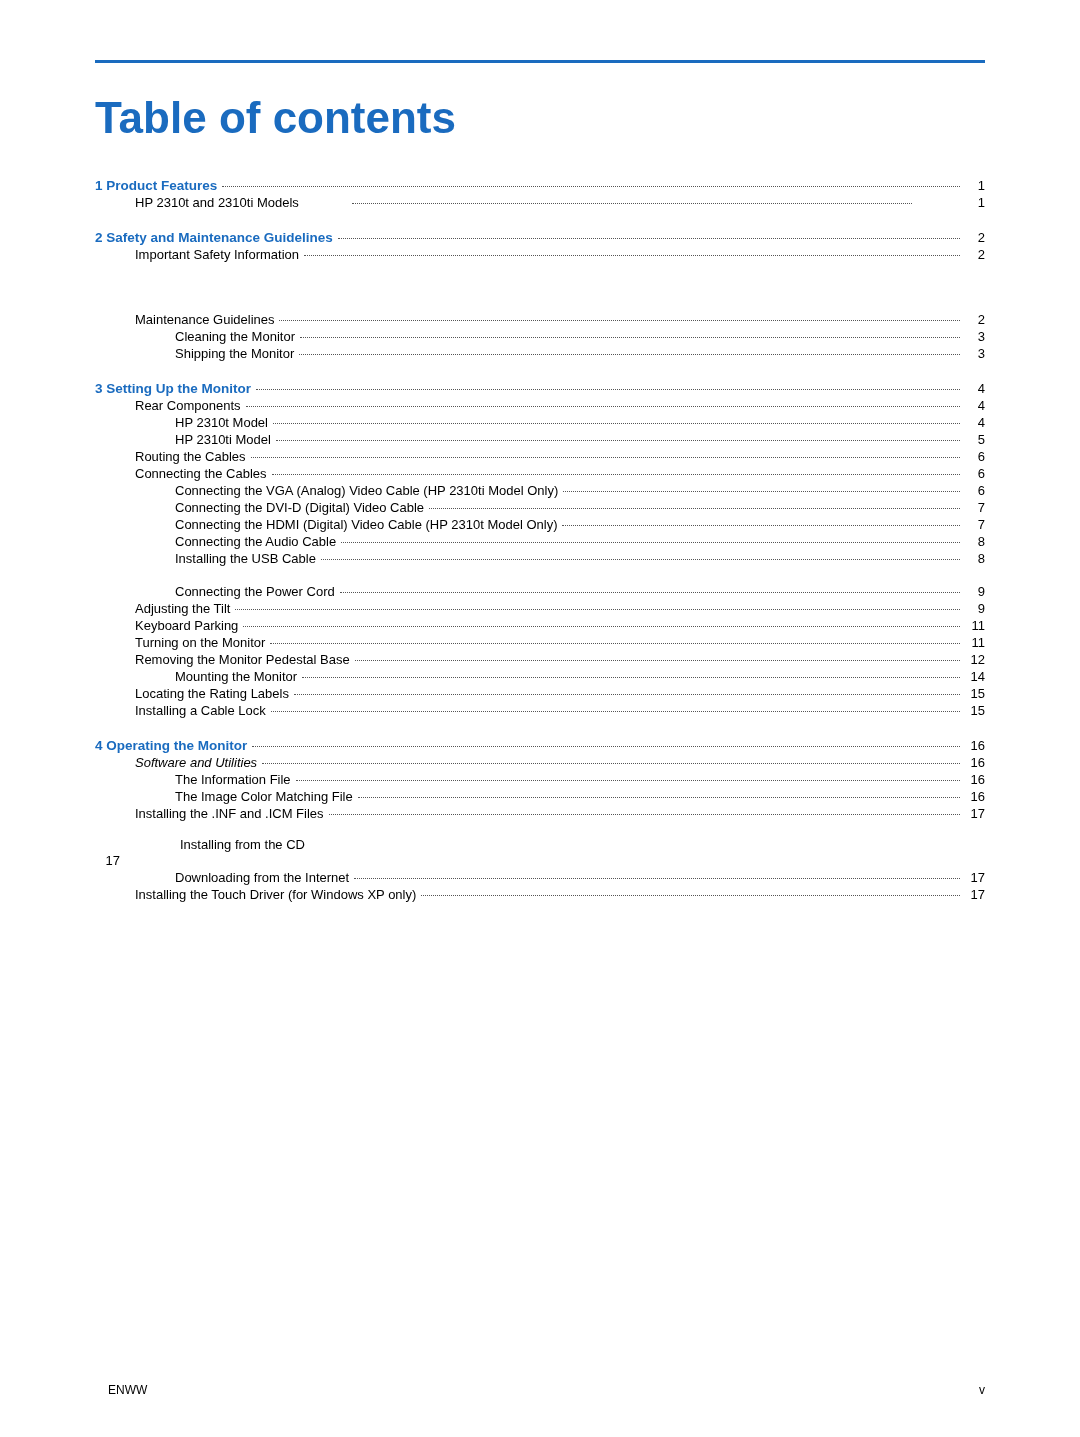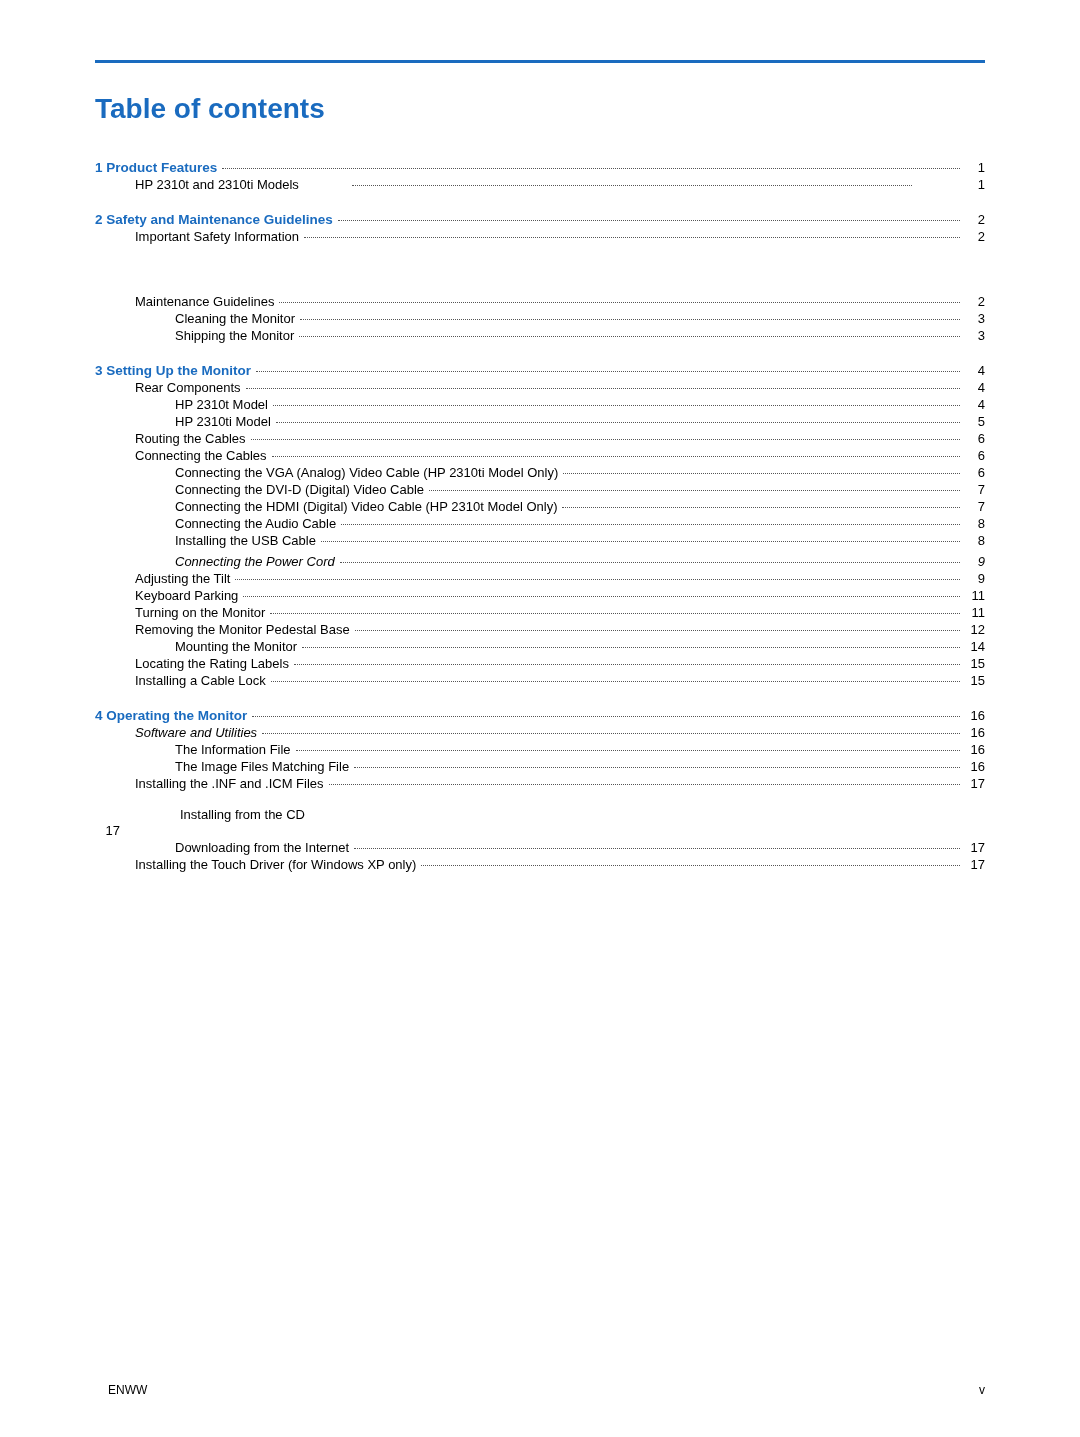--- a/index.html
+++ b/index.html
@@ -26,21 +26,21 @@
     }
 
     .top-rule {
       width: 100%;
       height: 3px;
       background: #1a6bbf;
       margin-bottom: 30px;
     }
 
     .page-title {
-      font-size: 28px;
+      font-size: 44px;
       font-weight: bold;
       color: #1a6bbf;
       margin-bottom: 35px;
       margin-top: 10px;
     }
 
     .section-block {
       margin-bottom: 20px;
     }
 
@@ -195,21 +195,21 @@
         <div class="toc-entry" style="margin-top: 2px;">
           <span class="entry-text" style="padding-left: 80px;">Connecting the Audio Cable</span>
           <span class="dots-line"></span>
           <span class="entry-page">8</span>
         </div>
         <div class="toc-entry" style="margin-top: 2px;">
           <span class="entry-text" style="padding-left: 80px;">Installing the USB Cable</span>
           <span class="dots-line"></span>
           <span class="entry-page">8</span>
         </div>
-        <div class="toc-entry" style="margin-top: 6px; font-style: italic;">
+        <div class="toc-entry" style="margin-top: 18px;">
           <span class="entry-text" style="padding-left: 80px;">Connecting the Power Cord</span>
           <span class="dots-line"></span>
           <span class="entry-page">9</span>
         </div>
         <div class="toc-entry" style="margin-top: 2px;">
           <span class="entry-text" style="padding-left: 40px;">Adjusting the Tilt</span>
           <span class="dots-line"></span>
           <span class="entry-page">9</span>
         </div>
         <div class="toc-entry" style="margin-top: 2px;">
@@ -253,21 +253,21 @@
           <span class="entry-text" style="padding-left: 40px; font-style: italic;">Software and Utilities</span>
           <span class="dots-line"></span>
           <span class="entry-page">16</span>
         </div>
         <div class="toc-entry" style="margin-top: 2px;">
           <span class="entry-text" style="padding-left: 80px;">The Information File</span>
           <span class="dots-line"></span>
           <span class="entry-page">16</span>
         </div>
         <div class="toc-entry" style="margin-top: 2px;">
-          <span class="entry-text" style="padding-left: 80px;">The Image Files Matching File</span>
+          <span class="entry-text" style="padding-left: 80px;">The Image Color Matching File</span>
           <span class="dots-line"></span>
           <span class="entry-page">16</span>
         </div>
         <div class="toc-entry" style="margin-top: 2px;">
           <span class="entry-text" style="padding-left: 40px;">Installing the .INF and .ICM Files</span>
           <span class="dots-line"></span>
           <span class="entry-page">17</span>
         </div>
         <div class="toc-entry" style="margin-top: 16px; flex-direction: column;">
           <span class="entry-text" style="padding-left: 80px;">Installing from the CD</span>

